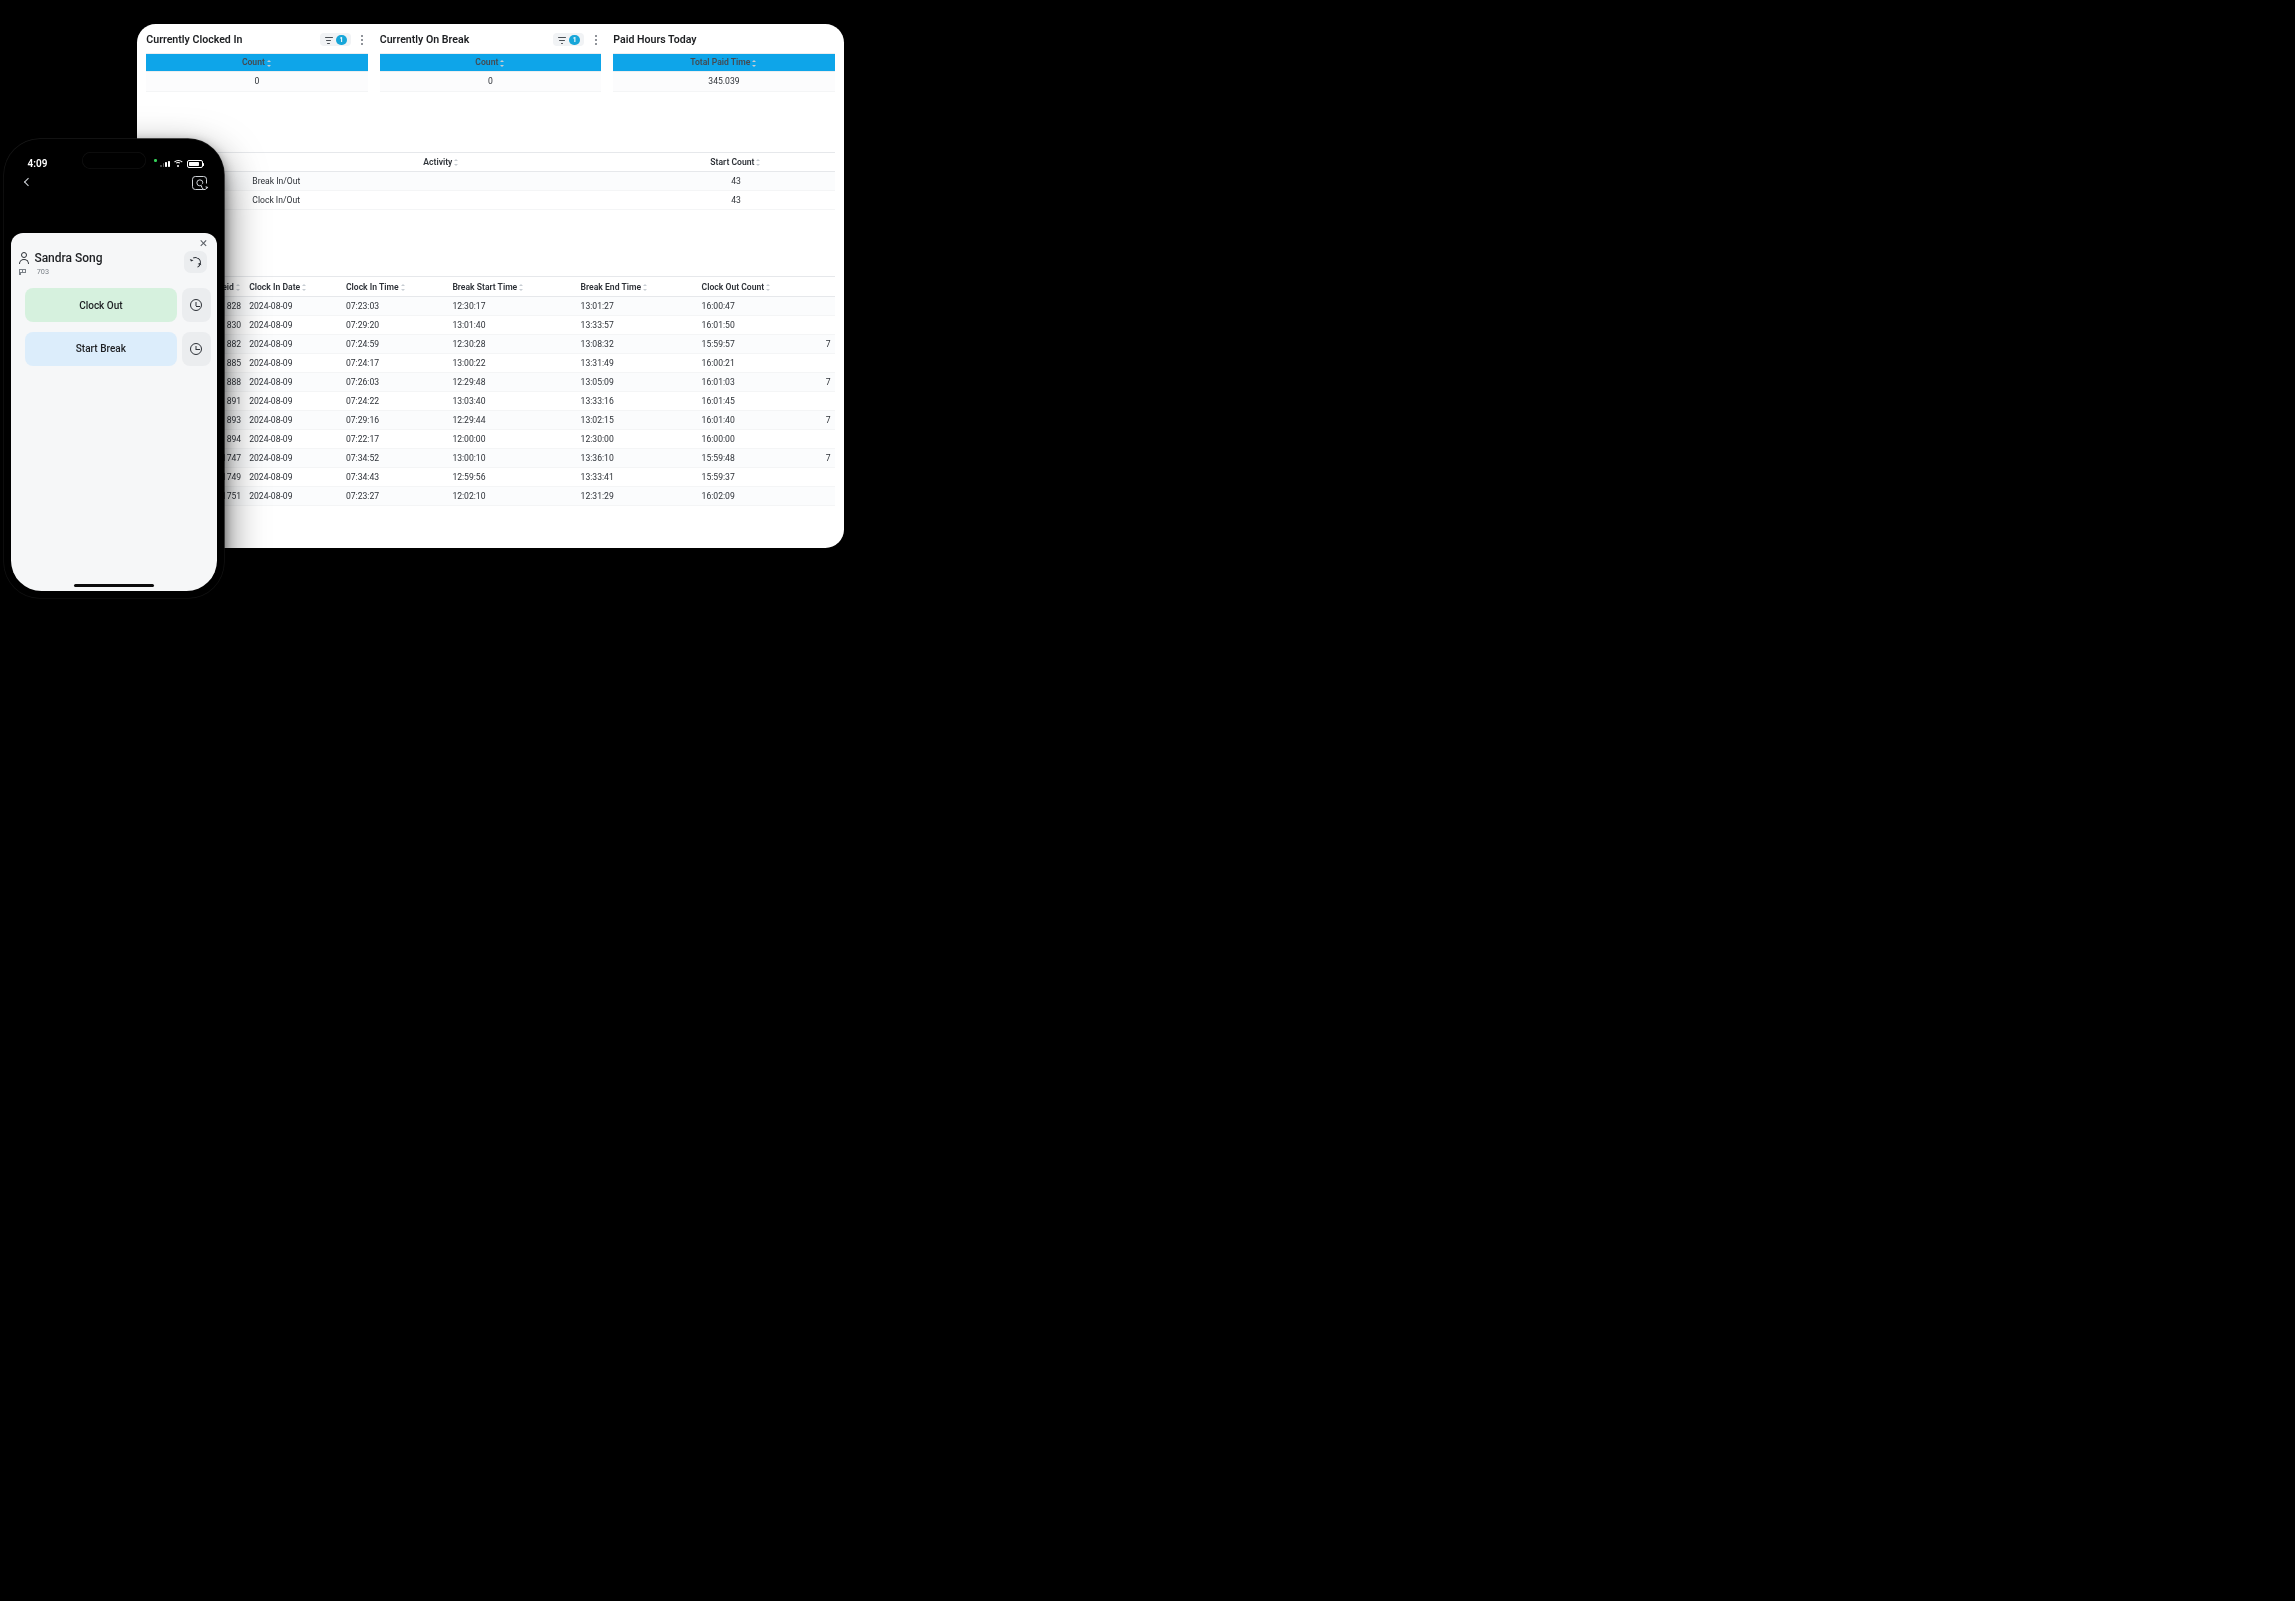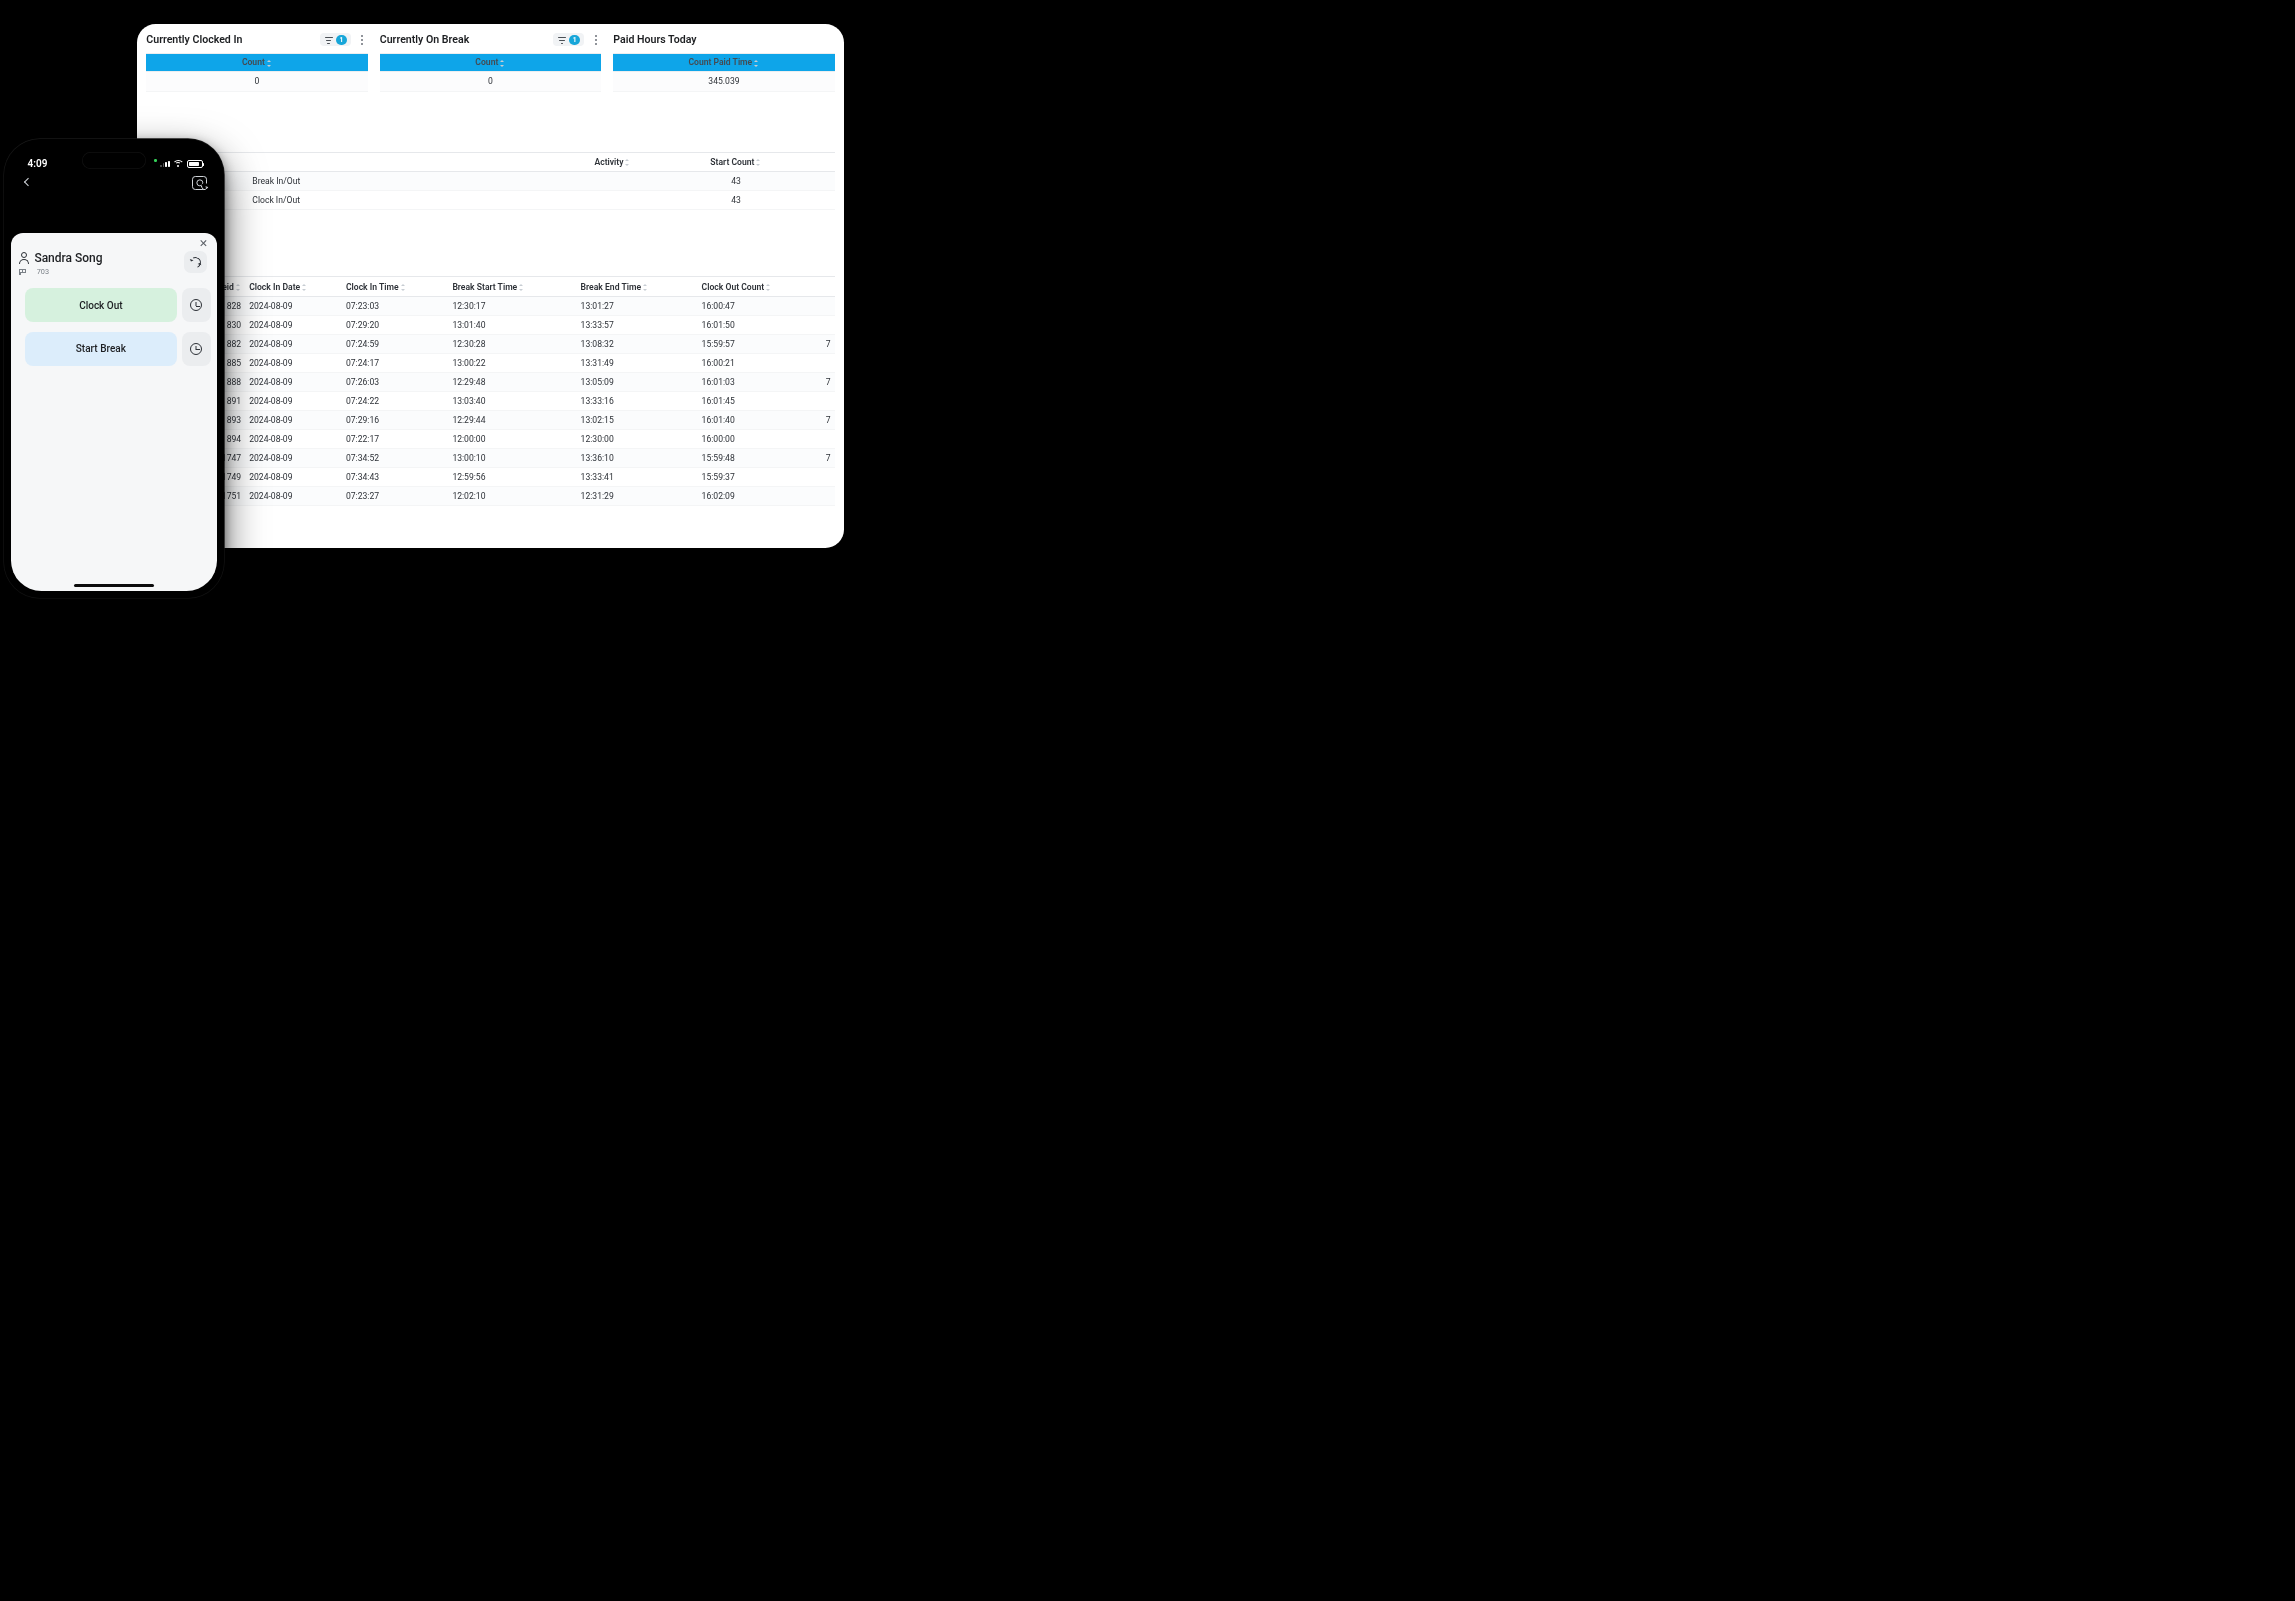--- a/index.html
+++ b/index.html
@@ -163,21 +163,21 @@
     font-size: 8.6px;
   }
   .mid-table th {
     background: #fff;
     font-weight: 600;
     color: #2d3137;
     padding: 4px 6.6px;
     border-top: 0.7px solid #e6e8eb;
     border-bottom: 0.7px solid #e6e8eb;
   }
-  .mid-table th:first-child { text-align: right; padding-left: 106px; margin-top: 43px; }
+  .mid-table th:first-child { text-align: center; padding-left: 106px; margin-top: 43px; }
   .mid-table th:last-child  { text-align: center; }
   .mid-table td {
     padding: 4px 6.6px;
     color: #2d3137;
     border-bottom: 0.7px solid #f4f5f6;
   }
   .mid-table td:first-child { text-align: left; padding-left: 106px; }
   .mid-table td:last-child  { text-align: center; }
   .mid-table tr:nth-child(odd) td { background: #fbfcfd; }
 
@@ -448,21 +448,21 @@
           </table>
         </div>
 
         <div class="card">
           <div class="card-header">
             <div class="card-title">Paid Hours Today</div>
           </div>
           <table class="mini-table">
             <thead>
                 <tr>
-                  <th><span>Count Paid Time</span><span class="sort-arrows"></span></th>
+                  <th><span>Total Paid Time</span><span class="sort-arrows"></span></th>
                 </tr>
               </thead>
             <tbody>
                 <tr>
                   <td>345.039</td>
                 </tr>
               </tbody>
           </table>
         </div>
 

